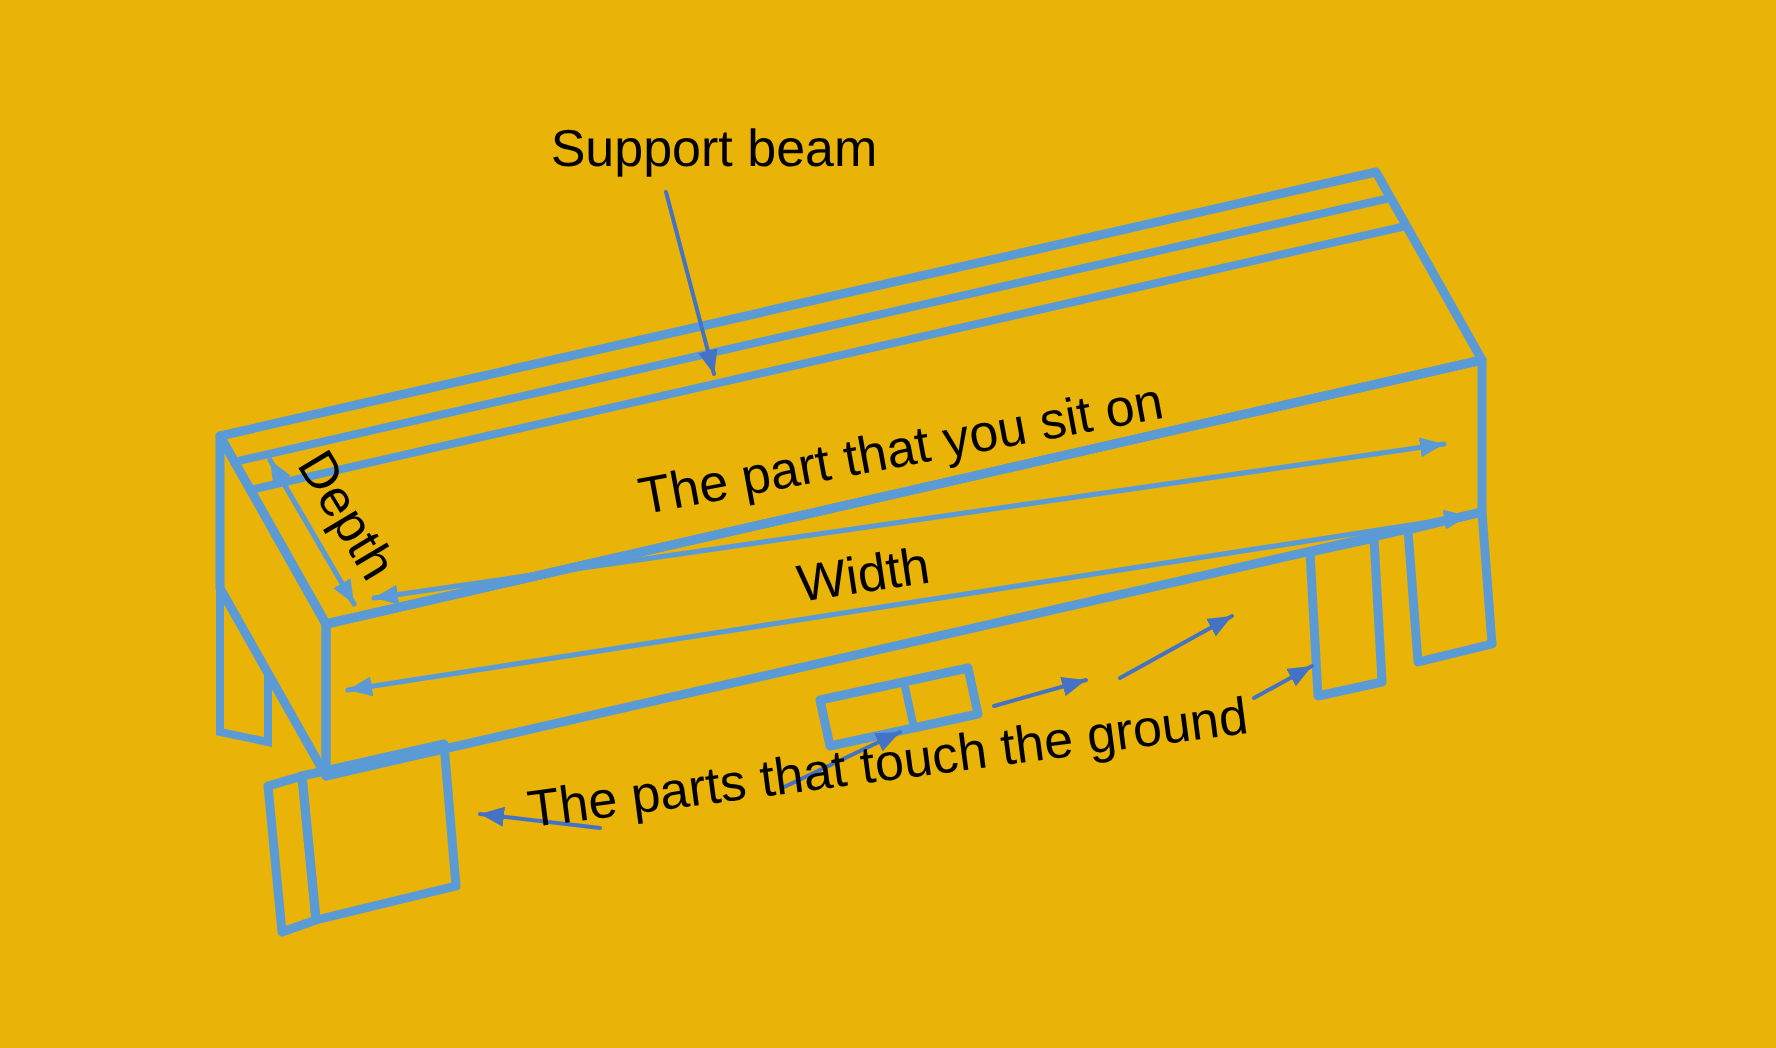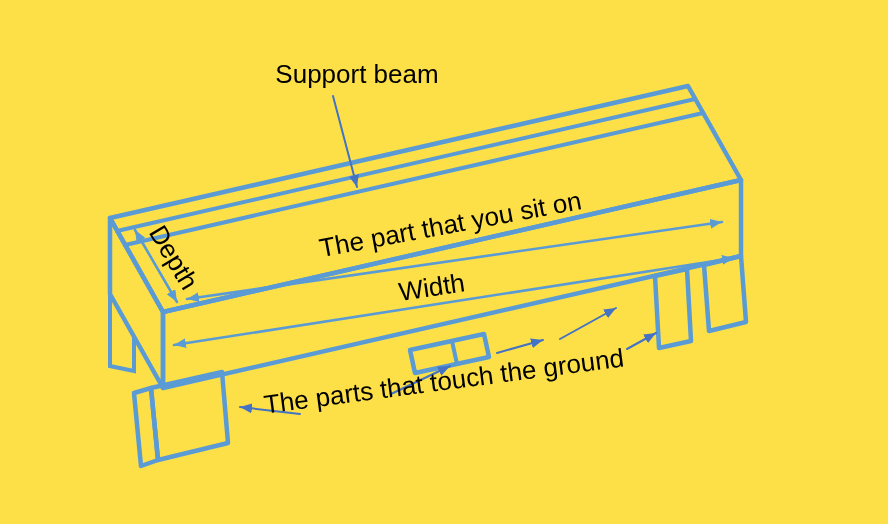--- a/index.html
+++ b/index.html
@@ -2,21 +2,21 @@
 <html><head>
 <meta charset="utf-8">
 <style>
   * { box-sizing: border-box; }
   html, body { margin: 0; padding: 0; }
   body { background: #ffffff; font-family: "Liberation Sans", "DejaVu Sans", sans-serif; }
   .stage {
     position: relative;
     width: 888px;
     height: 524px;
-    background: #fde047;
+    background: #eab308;
     overflow: hidden;
   }
   svg { display: block; }
   .bench  { fill: none; stroke: #5B9BD5; stroke-width: 4.5; stroke-linejoin: round; stroke-linecap: round; }
   .inner  { fill: none; stroke: #5B9BD5; stroke-width: 4;   stroke-linecap: round; }
   .dim    { fill: none; stroke: #5B9BD5; stroke-width: 2.6; stroke-linecap: round; }
   .pointer{ fill: none; stroke: #4472C4; stroke-width: 2;   stroke-linecap: round; }
   .mk-dim { fill: #5B9BD5; stroke: none; }
   .mk-ptr { fill: #4472C4; stroke: none; }
   .lbl {

